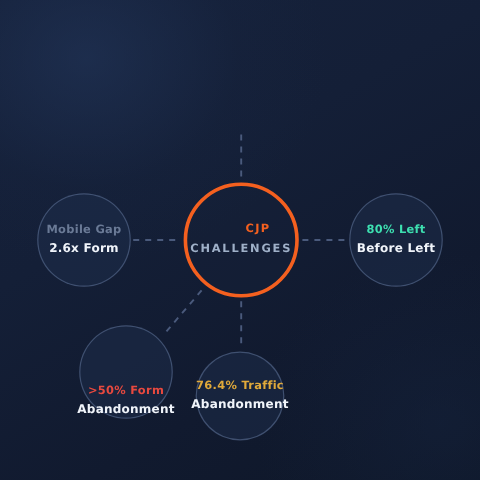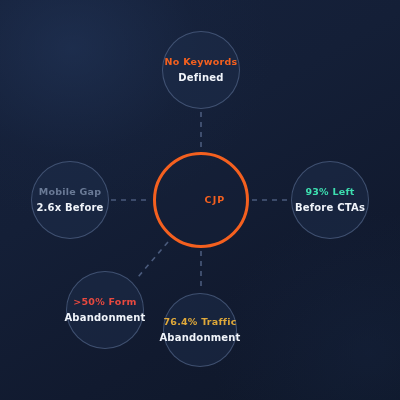--- a/index.html
+++ b/index.html
@@ -90,55 +90,52 @@
     color: #9fb0c8;
     white-space: nowrap;
     margin-top: 4px;
   }
 
   
   #node-center       { left: 153px; top: 152px; width: 96px;  height: 96px; }
   #node-no-keywords  { left: 162px; top: 31px;  width: 78px;  height: 78px; }
   #node-mobile-gap   { left: 31px;  top: 161px; width: 78px;  height: 78px; }
   #node-80-left      { left: 291px; top: 161px; width: 78px;  height: 78px; }
-  #node-form-aband   { left: 66px;  top: 271px; width: 78px;  height: 78px; }
+  #node-form-aband   { left: 66px;  top: 271px; width: 78px;  height: 78px; justify-content: flex-end; }
   #node-unassigned   { left: 163px; top: 293px; width: 74px;  height: 74px; text-align: right; }
 </style>
 </head>
 <body>
 
 <div id="diagram-canvas">
 
   <svg id="connector-layer" viewBox="0 0 400 400" width="400" height="400" aria-hidden="true">
     <g stroke="#4a5a7c" stroke-width="1.6" stroke-dasharray="5 5" stroke-linecap="butt" fill="none">
       <line x1="201" y1="112" x2="201" y2="150"></line>
       <line x1="111" y1="200" x2="150" y2="200"></line>
       <line x1="252" y1="200" x2="290" y2="200"></line>
       <line x1="201" y1="251" x2="201" y2="291"></line>
       <line x1="168" y1="242" x2="138" y2="277"></line>
     </g>
   </svg>
 
-  <div class="node satellite" id="node-no-keywords">
-    <div class="node-value" style="color:#f4601f">No Keywords</div>
-    <div class="node-label">Defined</div>
-  </div>
 
   <div class="node satellite" id="node-mobile-gap">
     <div class="node-value" style="color:#6a7a96">Mobile Gap</div>
-    <div class="node-label">2.6x Before</div>
+    <div class="node-label">2.6x Form</div>
   </div>
 
   <div class="node center" id="node-center">
     <div class="center-value">CJP</div>
+    <div class="center-label">CHALLENGES</div>
   </div>
 
   <div class="node satellite" id="node-80-left">
-    <div class="node-value" style="color:#3ddfb0">93% Left</div>
-    <div class="node-label">Before CTAs</div>
+    <div class="node-value" style="color:#3ddfb0">80% Left</div>
+    <div class="node-label">Before Left</div>
   </div>
 
   <div class="node satellite" id="node-form-aband">
     <div class="node-value" style="color:#e8493f">&gt;50% Form</div>
     <div class="node-label">Abandonment</div>
   </div>
 
   <div class="node satellite" id="node-unassigned">
     <div class="node-value" style="color:#e0a93a">76.4% Traffic</div>
     <div class="node-label">Abandonment</div>

